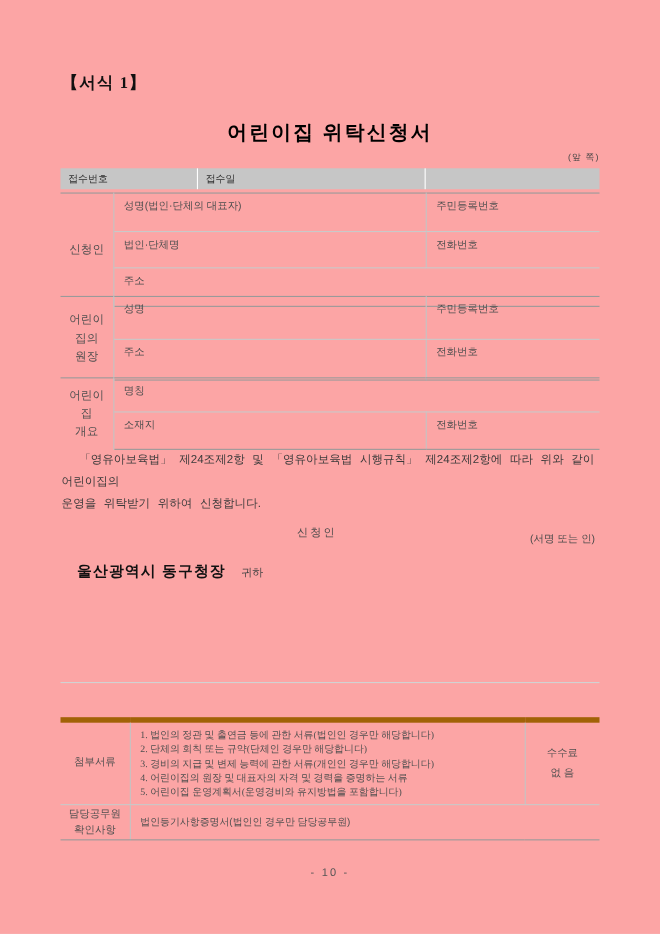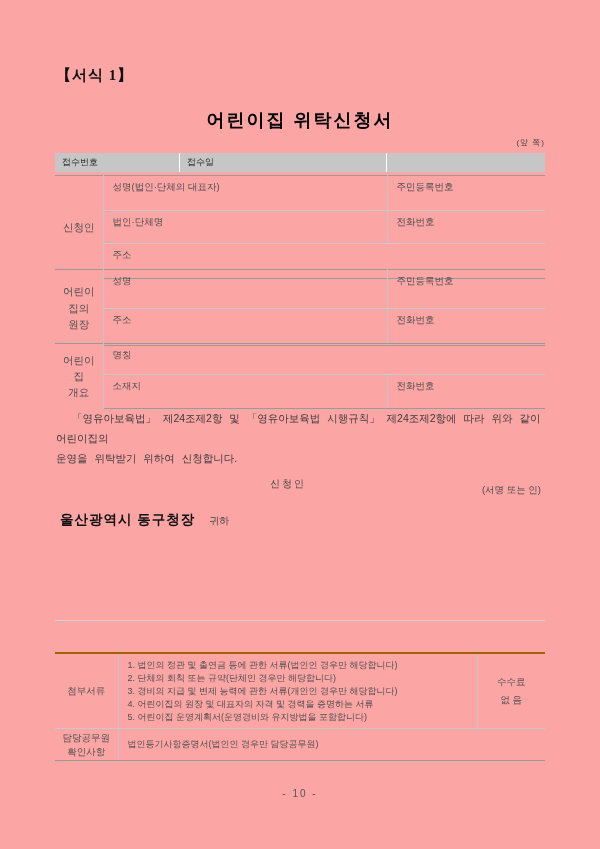--- a/index.html
+++ b/index.html
@@ -44,32 +44,32 @@
 
   
   .decl{left:56px;top:408px;width:489px;font-size:10.5px;color:#3a3a3a;
         line-height:20px;word-spacing:4px;text-indent:16px;white-space:pre-line;}
 
   
   .date-line{left:0;top:452px;width:538px;text-align:right;font-size:10px;color:#4a4a4a;}
   .date-line span{margin-left:32px;}
   .sig-applicant{left:270px;top:477px;font-size:10px;color:#4a4a4a;letter-spacing:2px;}
   .seal-note{left:0;top:484px;width:541px;text-align:right;font-size:9.5px;color:#4a4a4a;}
-  .recipient{left:60px;top:511px;font-size:13.5px;font-weight:bold;color:#111;
+  .recipient{left:70px;top:511px;font-size:13.5px;font-weight:bold;color:#111;
              letter-spacing:1px;}
   .recipient .suffix{font-size:10px;font-weight:normal;color:#444;margin-left:14px;
                      letter-spacing:0;}
 
   
   .divider{left:55px;top:620px;width:490px;height:0;border-top:1px solid #d2d2d2;}
 
   
   table.bottom{left:55px;top:652px;border-collapse:collapse;table-layout:fixed;width:490px;}
   table.bottom td{padding:0;vertical-align:middle;box-sizing:border-box;}
-  .bottom .r1 td{border-top:2px solid #a16207;border-bottom:1px solid #c9c9c9;height:73px;}
+  .bottom .r1 td{border-top:5px solid #a16207;border-bottom:1px solid #c9c9c9;height:73px;font-family:Liberation Serif, serif;}
   .bottom .r2 td{border-bottom:1px solid #9a9a9a;height:32px;}
   .bottom td.blabel{text-align:center;font-size:9.5px;color:#4f4f4f;
                     border-right:1px solid #c4c4c4;white-space:pre-line;line-height:1.4;}
   .bottom td.attach{font-size:9px;color:#4f4f4f;padding:5px 4px 4px 9px;}
   .bottom td.attach .li{line-height:13px;}
   .bottom td.fee{text-align:center;font-size:9.5px;color:#4f4f4f;
                  border-left:1px solid #c4c4c4;white-space:pre-line;line-height:1.9;}
   .bottom td.check{font-size:9px;color:#4f4f4f;padding-left:9px;}
 
   .page-num{left:0;top:788px;width:600px;text-align:center;font-size:10px;

